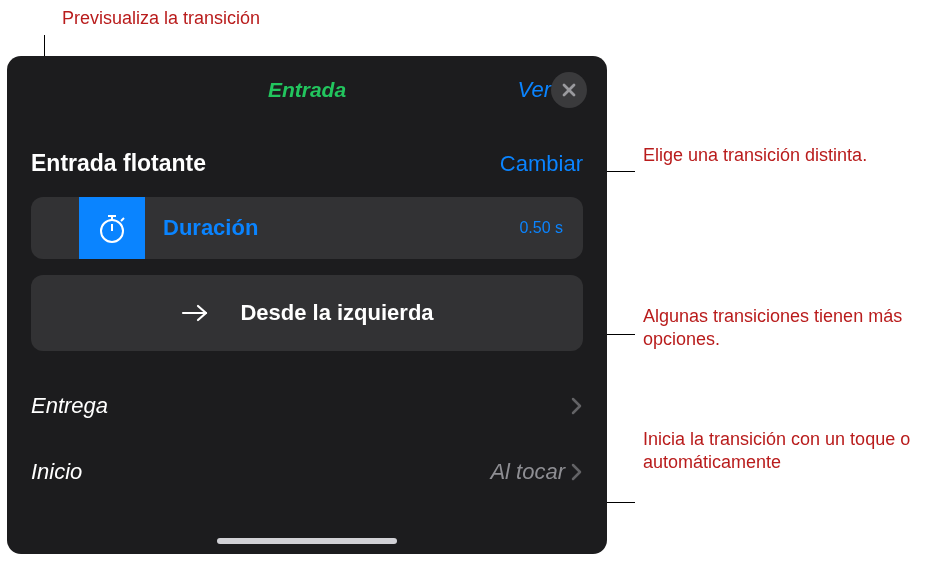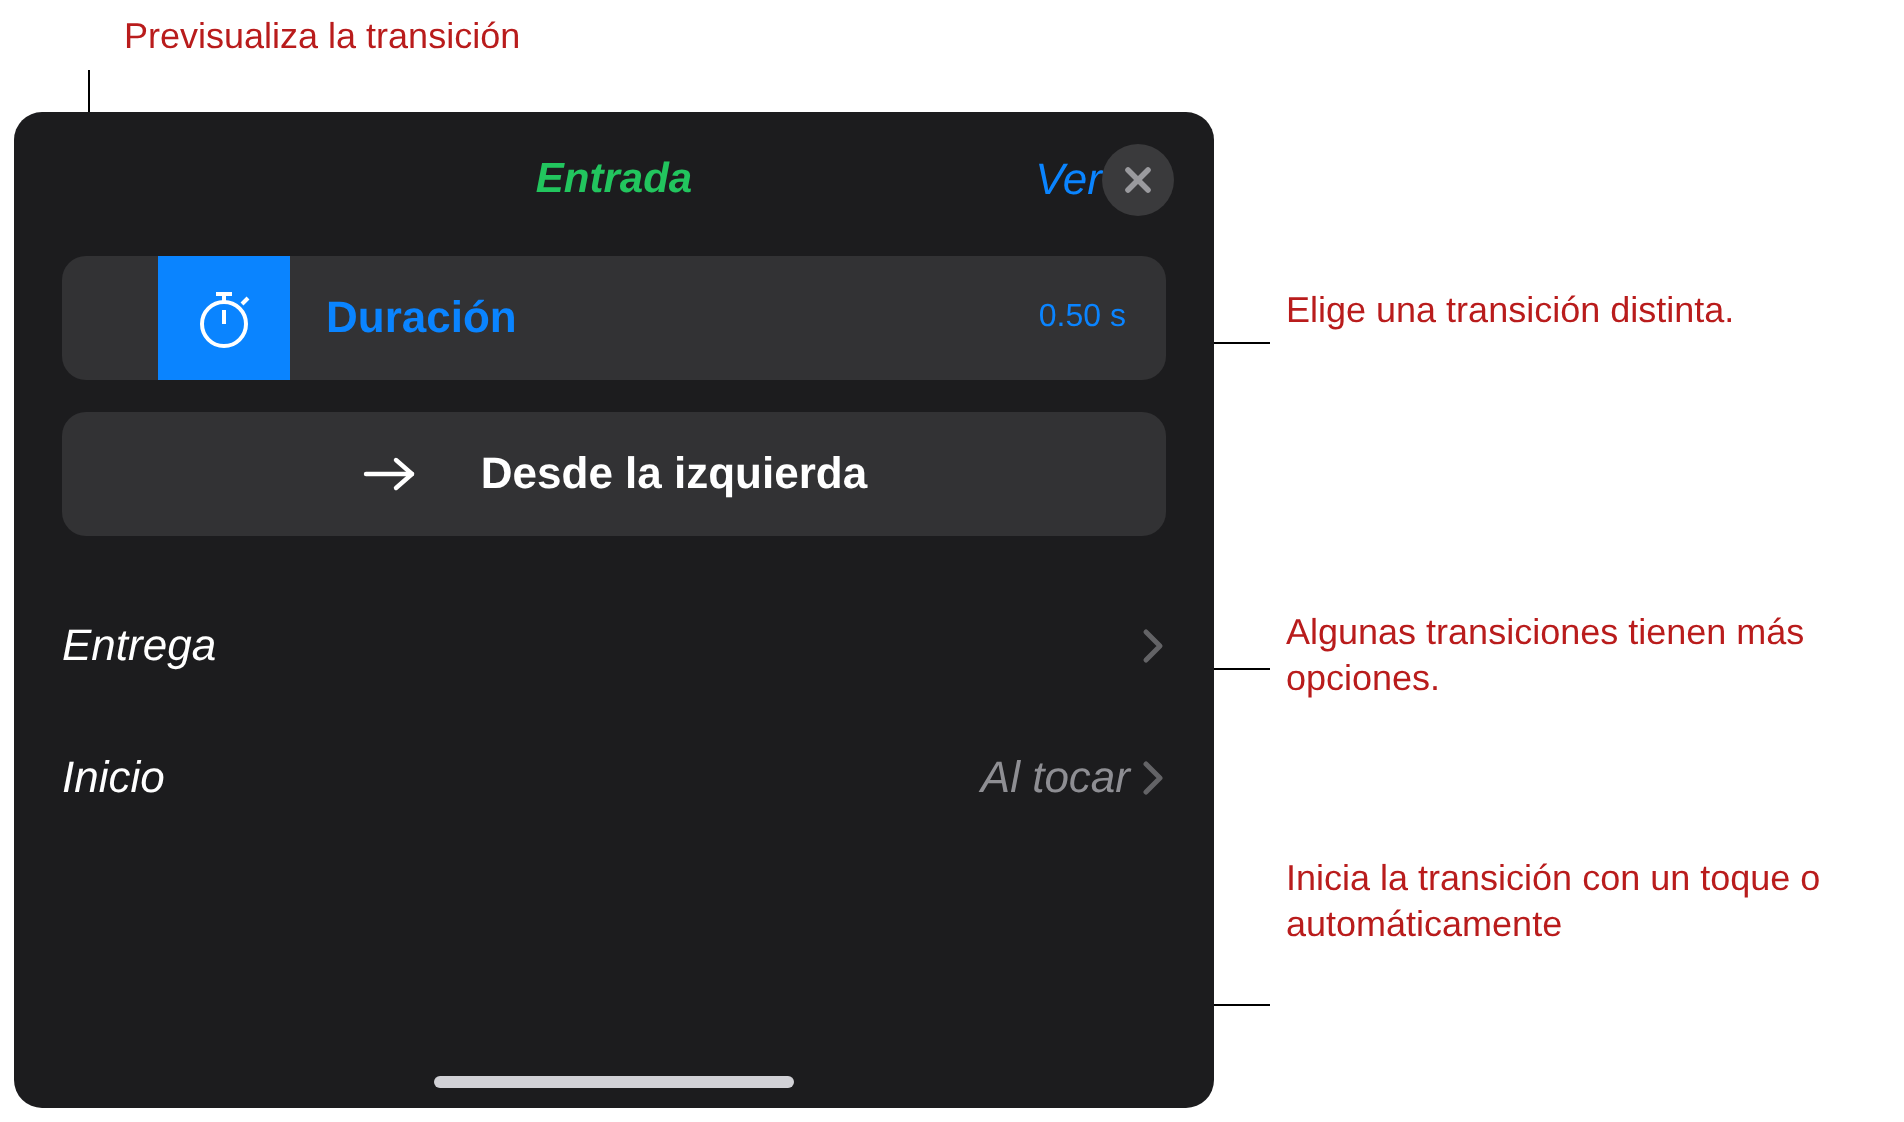--- a/index.html
+++ b/index.html
@@ -117,21 +117,21 @@
       font-weight: 400;
       padding-right: 20px;
     }
     .direction-row {
       margin: 16px 24px 0 24px;
       background: #323234;
       border-radius: 12px;
       display: flex;
       align-items: center;
       justify-content: center;
-      height: 62px;
+      height: 76px;
       gap: 30px;
       cursor: pointer;
     }
     .direction-row svg {
       width: 30px;
       height: 22px;
       stroke: #fff;
       fill: none;
       stroke-width: 2.2;
       stroke-linecap: round;
@@ -222,20 +222,24 @@
     <span class="ver-link">Ver</span>
     <span class="panel-title">Entrada</span>
     <div class="close-btn">
       <svg viewBox="0 0 16 16">
         <line x1="3" y1="3" x2="13" y2="13"></line>
         <line x1="13" y1="3" x2="3" y2="13"></line>
       </svg>
     </div>
   </div>
 
+  <div class="section-header">
+    <span class="section-title">Entrada flotante</span>
+    <span class="change-link">Cambiar</span>
+  </div>
 
   <div class="duration-row">
     <div class="timer-icon-box">
       <svg viewBox="0 0 34 34">
         <circle cx="17" cy="20" r="11"></circle>
         <line x1="17" y1="20" x2="17" y2="13"></line>
         <line x1="13" y1="5" x2="21" y2="5"></line>
         <line x1="17" y1="5" x2="17" y2="9"></line>
         <line x1="26" y1="10" x2="29" y2="7"></line>
       </svg>

